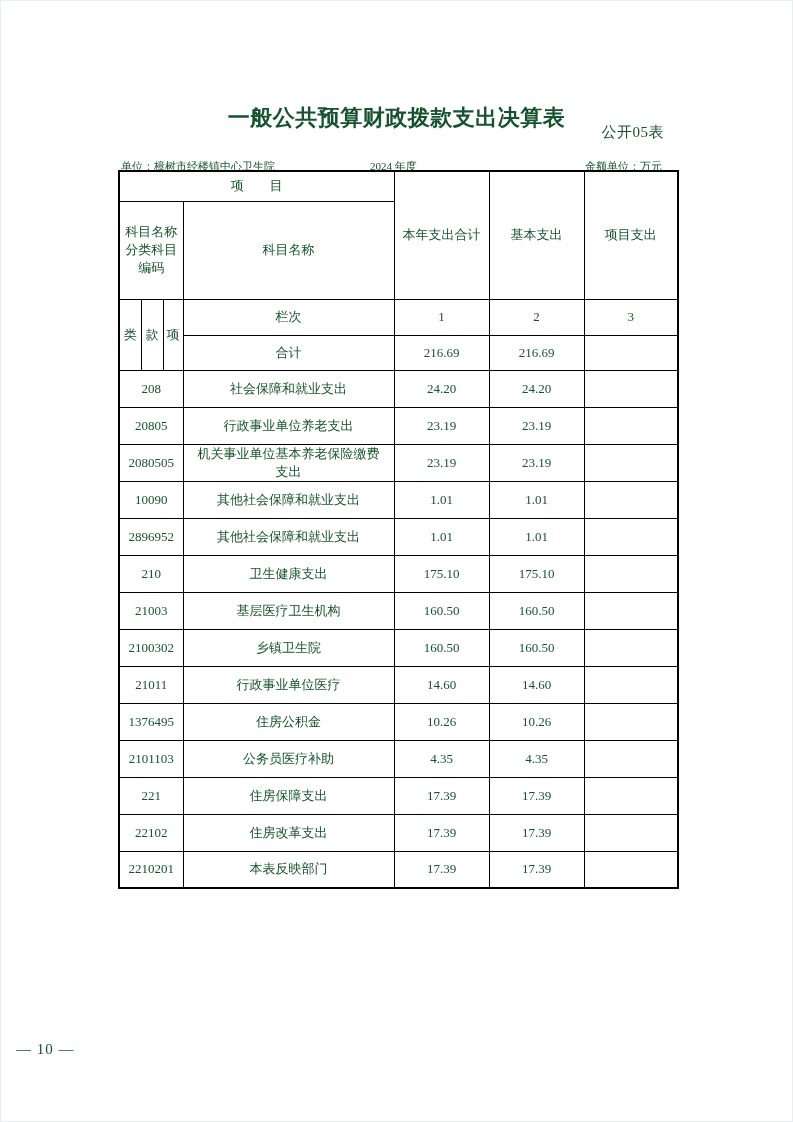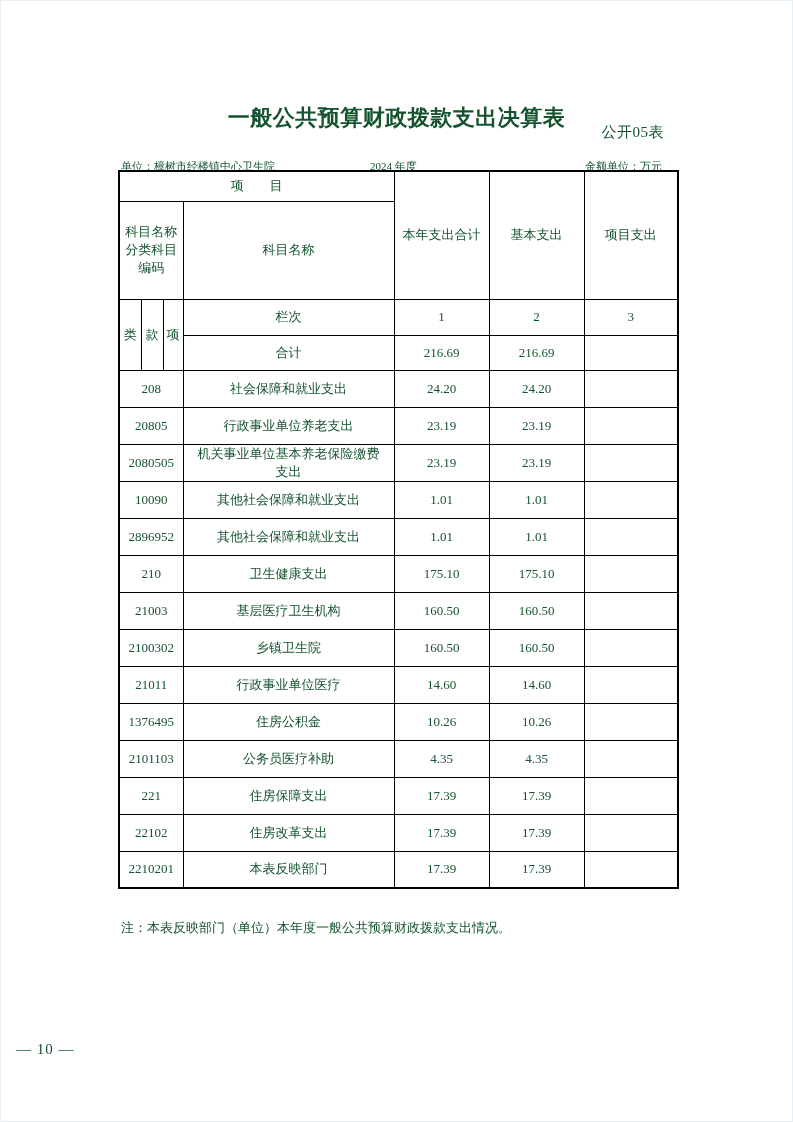--- a/index.html
+++ b/index.html
@@ -242,17 +242,16 @@
       <tr class="tr-data">
         <td colspan="3" class="t-code">2210201</td>
         <td class="t-left pre">本表反映部门</td>
         <td class="t-num">17.39</td>
         <td class="t-num">17.39</td>
         <td class="t-num"></td>
       </tr>
     </tbody>
   </table>
 
-  <div class="note">注：本表反映部门（单位）本年度一般公共预算财政拨款支出情况。</div>
 
   <div class="pagenum">— 10 —</div>
 
 </div>
 
 </body></html>

